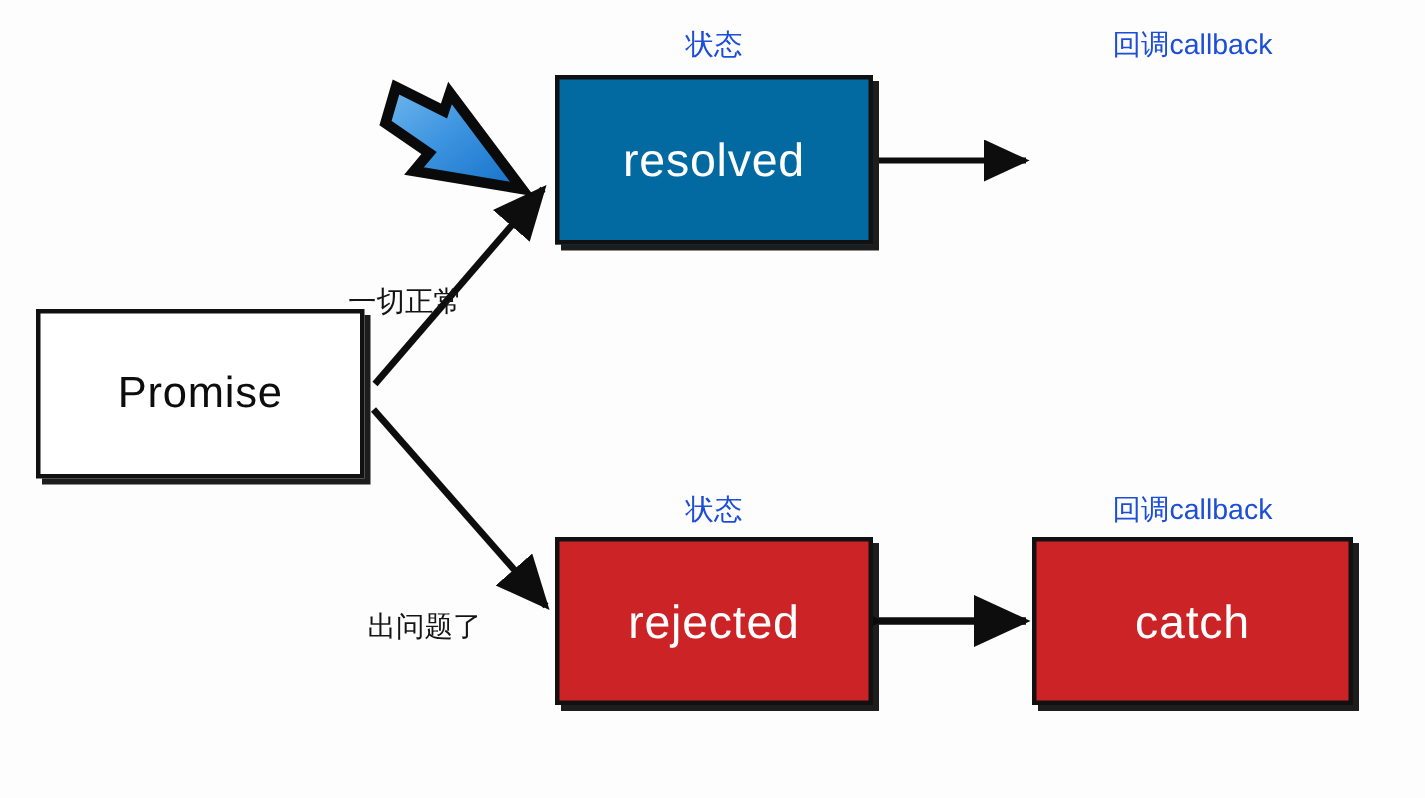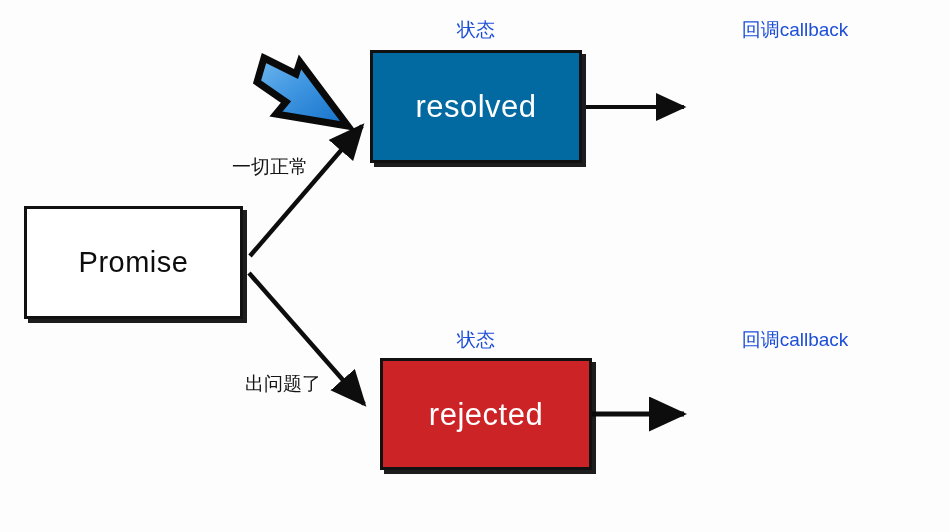--- a/index.html
+++ b/index.html
@@ -63,20 +63,21 @@
     white-space: nowrap;
     text-align: center;
   }
 
   
   .edge-label {
     position: absolute;
     font-size: 19px;
     color: #141414;
     white-space: nowrap;
+    margin-top: 34px;
   }
 
   
   #edges {
     position: absolute;
     left: 0;
     top: 0;
     width: 950px;
     height: 532px;
     pointer-events: none;
@@ -138,18 +139,21 @@
 
   <div class="node promise" style="left:24px; top:206px; width:219px; height:113px;">
     <span class="node-label">Promise</span>
   </div>
 
   <div class="node state-ok" style="left:370px; top:50px; width:212px; height:113px;">
     <span class="node-label">resolved</span>
   </div>
 
 
-  <div class="node state-err" style="left:380px; top:358px; width:212px; height:112px;text-align:right;">
+  <div class="node state-err" style="left:370px; top:358px; width:212px; height:112px;text-align:right;">
     <span class="node-label">rejected</span>
   </div>
 
+  <div class="node cb-err" style="left:688px; top:358px; width:214px; height:112px;">
+    <span class="node-label">catch</span>
+  </div>
 
 </div>
 
 </body></html>

